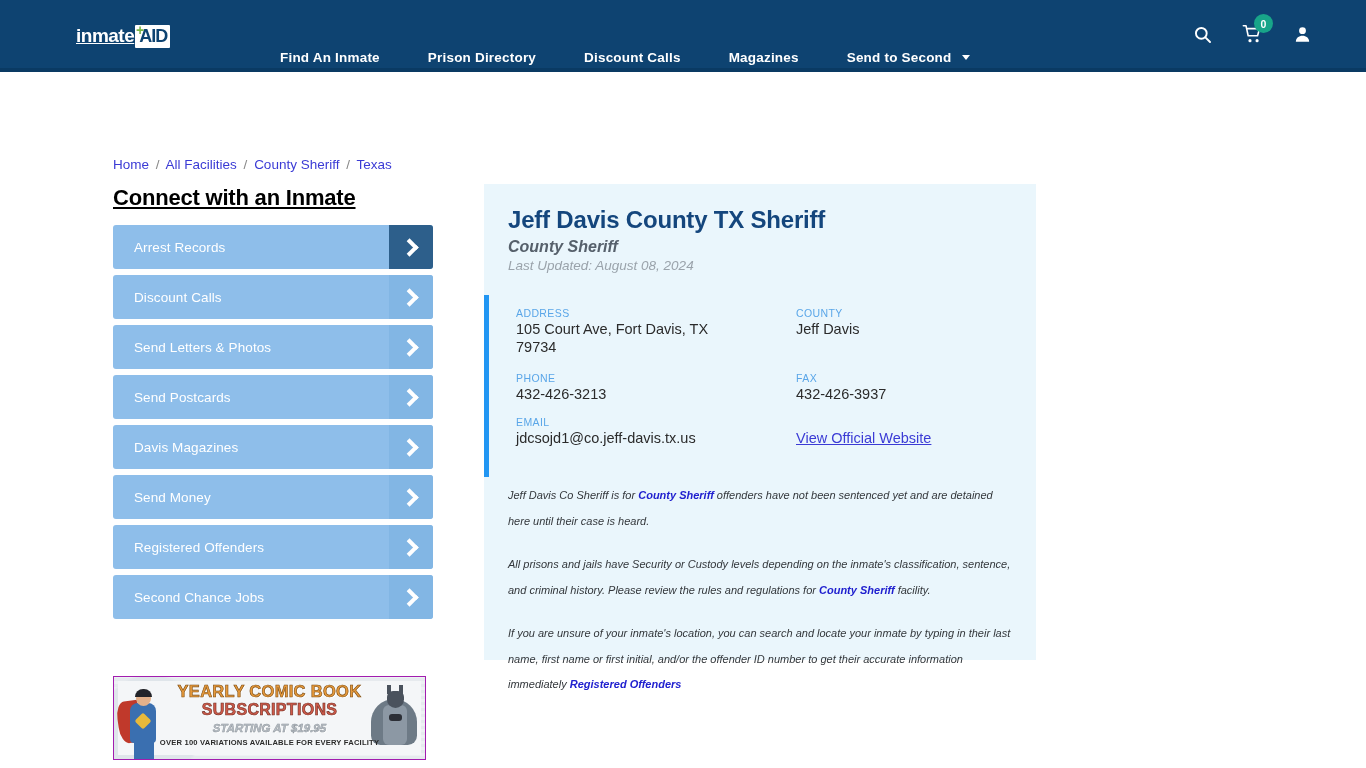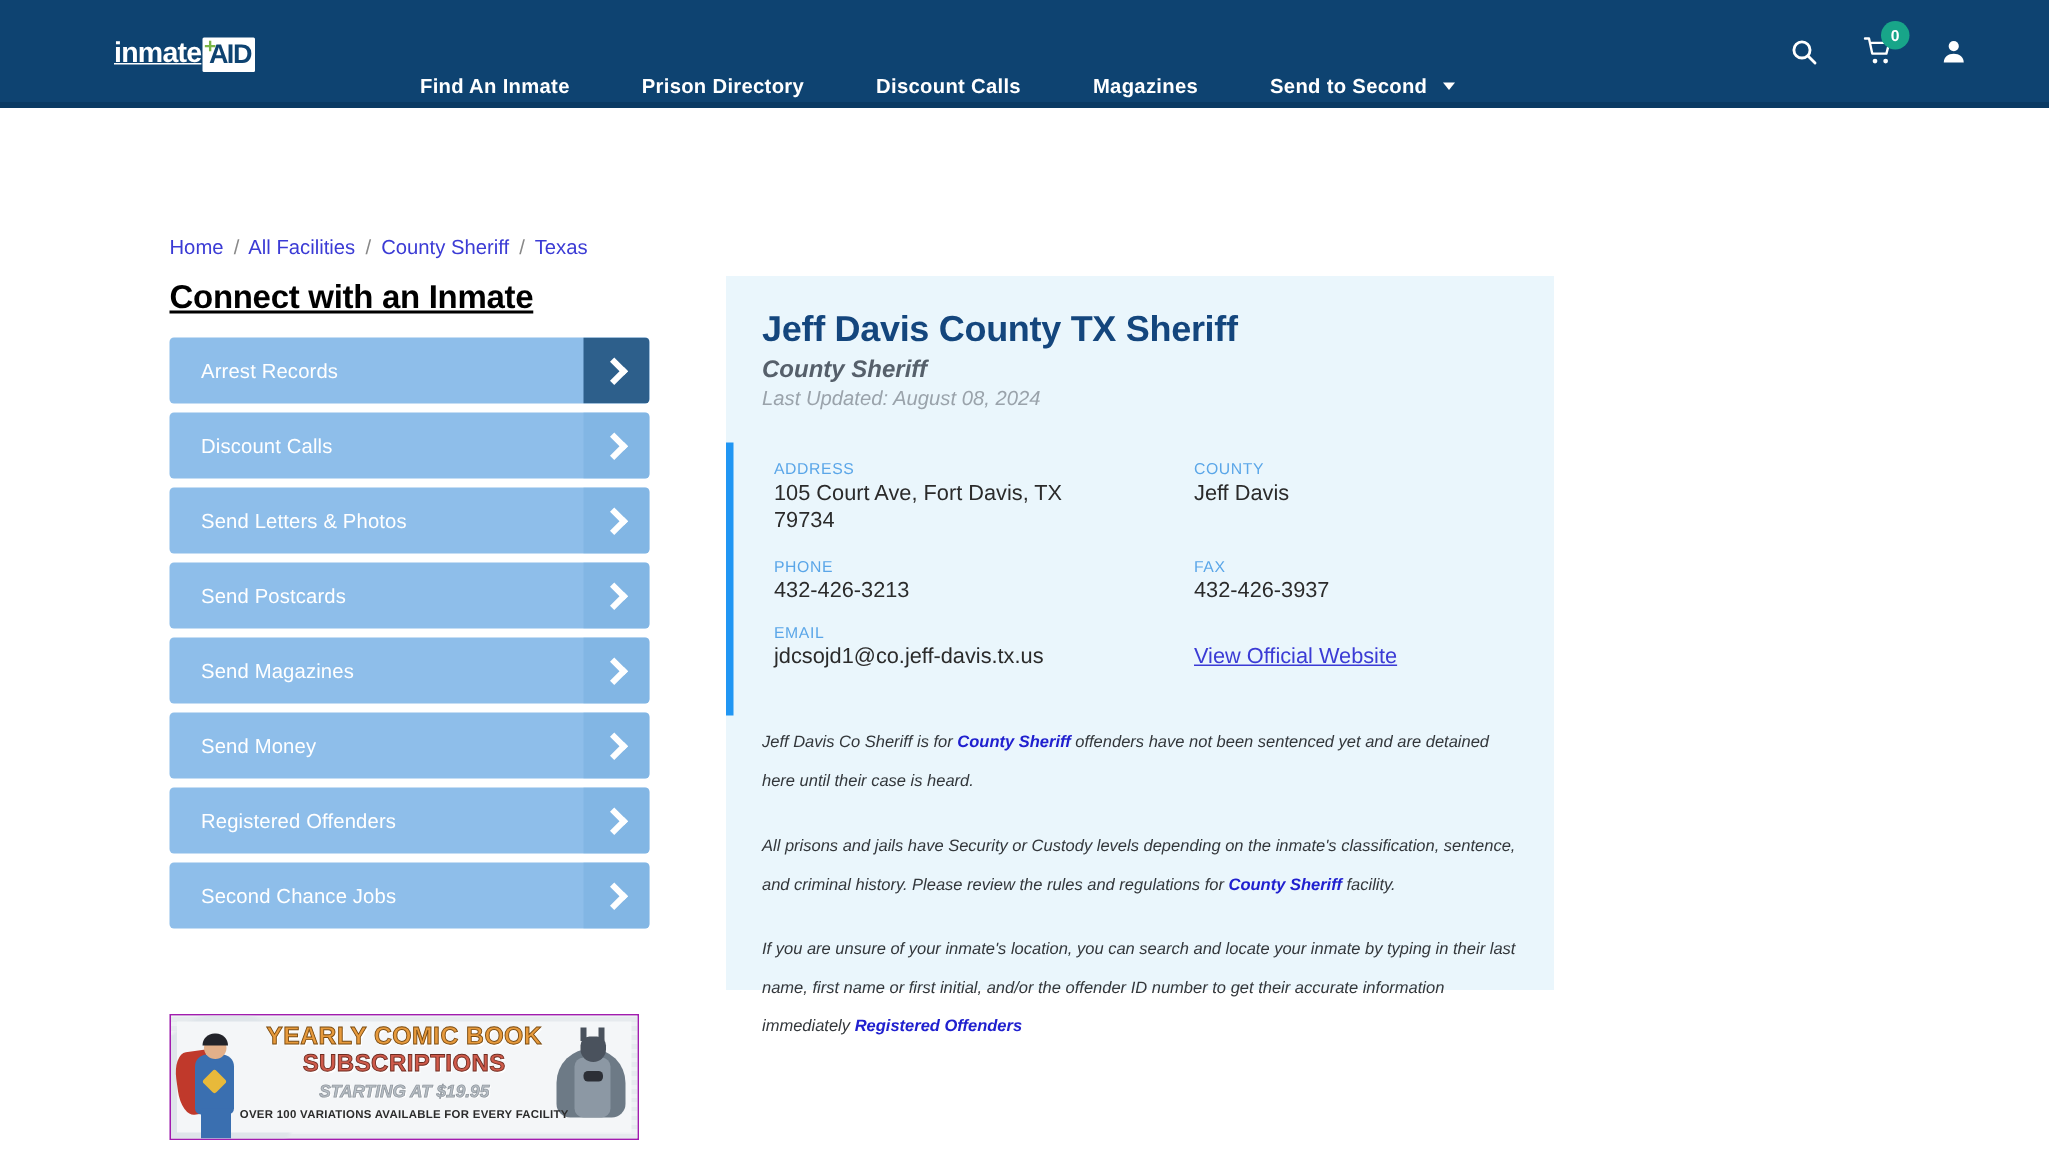--- a/index.html
+++ b/index.html
@@ -296,21 +296,21 @@
           <i class="chev"></i>
         </span>
     </a>
     <a class="side-item" href="#">
       <span class="label">Send Postcards</span>
       <span class="arrow-box">
           <i class="chev"></i>
         </span>
     </a>
     <a class="side-item" href="#">
-      <span class="label">Send Magazines</span>
+      <span class="label">Davis Magazines</span>
       <span class="arrow-box">
           <i class="chev"></i>
         </span>
     </a>
     <a class="side-item" href="#">
       <span class="label">Send Money</span>
       <span class="arrow-box">
           <i class="chev"></i>
         </span>
     </a>

